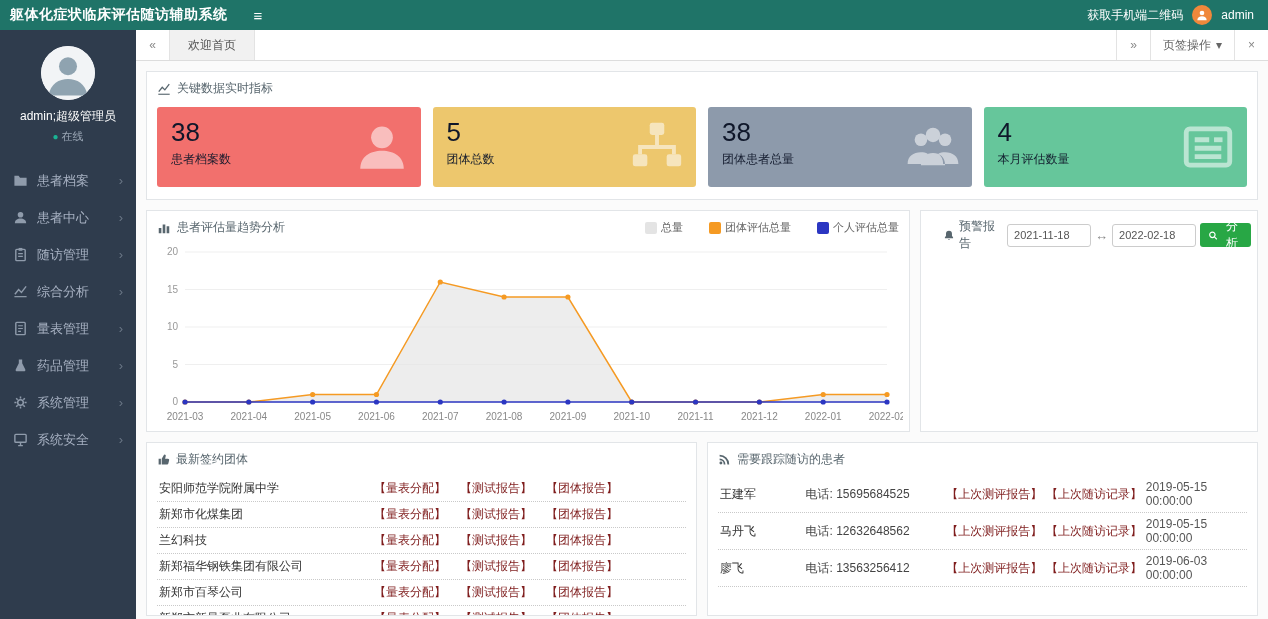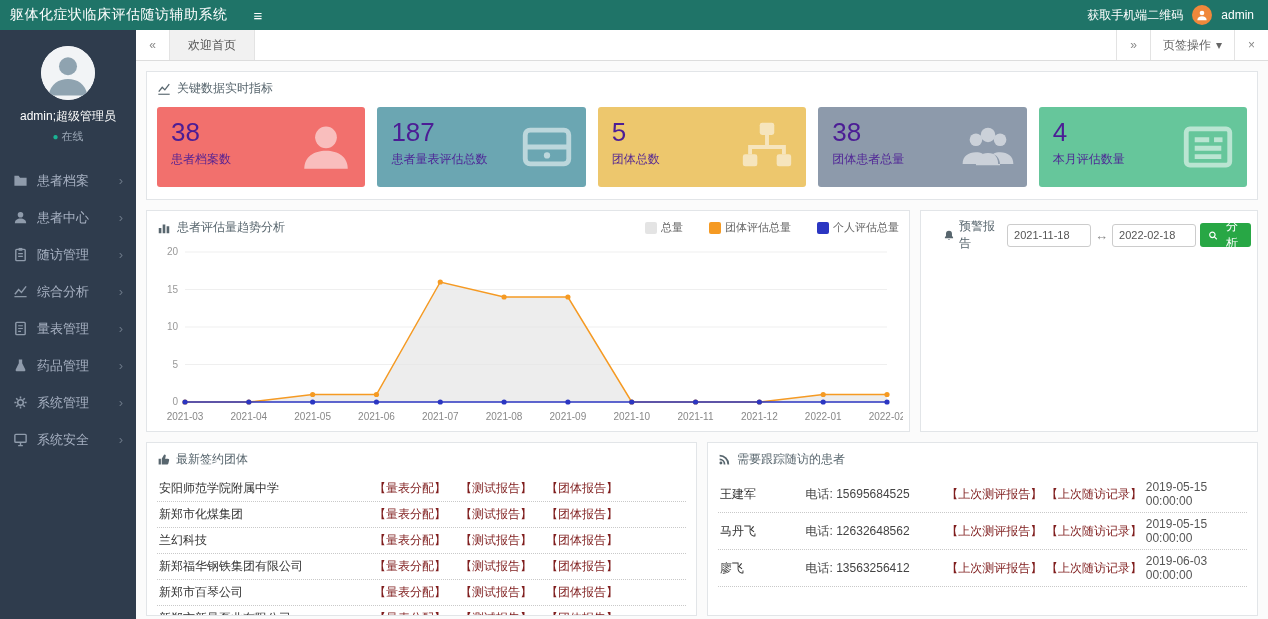--- a/index.html
+++ b/index.html
@@ -1,21 +1,21 @@
 <!DOCTYPE html>
 <html><head>
 <meta charset="utf-8">
 <style>
   * { box-sizing: border-box; margin: 0; padding: 0; }
   html,body { width:1268px; height:619px; overflow:hidden;
     font-family:"Liberation Sans","DejaVu Sans",sans-serif; background:#fff; }
 
   
   .navbar { height:30px; background:#1f7468; color:#fff; display:flex; align-items:center; }
-  .nav-title { font-size:14px; font-weight:normal; padding:0 14px 0 10px; letter-spacing:.5px; }
+  .nav-title { font-size:14px; font-weight:bold; padding:0 14px 0 10px; letter-spacing:.5px; }
   .nav-burger { font-size:15px; padding:0 12px; cursor:pointer; }
   .nav-right { margin-left:auto; display:flex; align-items:center; gap:9px; padding-right:14px; }
   .nav-qr { font-size:12px; cursor:pointer; }
   .avatar-sm { width:20px; height:20px; border-radius:50%; background:#f0883b; display:flex; align-items:center; justify-content:center; overflow:hidden; }
   .nav-user { font-size:12px; }
 
   
   .layout { display:flex; height:589px; }
   .sidebar { width:136px; background:#2f3c4d; flex-shrink:0; }
   .main { flex:1; display:flex; flex-direction:column; min-width:0; }
@@ -41,21 +41,21 @@
   .tb-ops { padding:0 12px; display:flex; align-items:center; gap:5px; border-left:1px solid #e3e3e3; cursor:pointer; }
 
   
   .content { flex:1; background:#fbfbfb; padding:10px; overflow:hidden; }
   .panel { background:#fff; border:1px solid #e2e5e8; }
   .panel-hd { display:flex; align-items:center; gap:6px; padding:8px 10px; font-size:12px; color:#58666e; }
   .panel-hd svg { flex-shrink:0; }
 
   
   .kpi-body { display:flex; gap:12px; padding:2px 10px 12px; }
-  .card { flex:1; height:80px; border-radius:3px; color:#4c1d95; position:relative; overflow:hidden; }
+  .card { flex:1; height:80px; border-radius:3px; color:#0f172a; position:relative; overflow:hidden; }
   .card-val { font-size:26px; font-weight:500; margin:10px 0 3px 14px; }
   .card-lab { font-size:12px; margin-left:14px; opacity:.95; }
   .card-ico { position:absolute; right:10px; top:50%; transform:translateY(-50%); width:58px; height:58px; opacity:.55; }
 
   
   .row-mid { display:flex; gap:10px; height:222px; margin-top:10px; }
   .trend-panel { flex:1; display:flex; flex-direction:column; min-width:0; }
   .legend { margin-left:auto; display:flex; gap:26px; align-items:center; font-size:11px; color:#666; font-weight:normal; }
   .legend-item { display:flex; align-items:center; gap:4px; cursor:pointer; }
   .sw { width:12px; height:12px; display:inline-block; border-radius:2px; }
@@ -211,31 +211,20 @@
             </svg>
           <span>关键数据实时指标</span>
         </div>
         <div class="kpi-body">
           <div class="card" style="background-color: rgb(242, 112, 109);">
             <div class="card-val">38</div>
             <div class="card-lab">患者档案数</div>
             <svg class="card-ico" viewBox="0 0 24 24">
                 <circle cx="12" cy="8" r="4.5" fill="#fff"></circle>
                 <path d="M3 21c0-5 4-7.5 9-7.5s9 2.5 9 7.5z" fill="#fff"></path>
-              </svg>
-          </div>
-          <div class="card" style="background-color: rgb(107, 166, 178);">
-            <div class="card-val">187</div>
-            <div class="card-lab">患者量表评估总数</div>
-            <svg class="card-ico" viewBox="0 0 24 24">
-                <g fill="none" stroke="#fff" stroke-width="2">
-                  <rect x="3" y="5" width="18" height="14" rx="2"></rect>
-                  <path d="M3 12h18"></path>
-                </g>
-                <circle cx="12" cy="15.5" r="1.3" fill="#fff"></circle>
               </svg>
           </div>
           <div class="card" style="background-color: rgb(237, 199, 109);">
             <div class="card-val">5</div>
             <div class="card-lab">团体总数</div>
             <svg class="card-ico" viewBox="0 0 24 24">
                 <g fill="#fff">
                   <rect x="9" y="2" width="6" height="5" rx="1"></rect>
                   <rect x="2" y="15" width="6" height="5" rx="1"></rect>
                   <rect x="16" y="15" width="6" height="5" rx="1"></rect>

